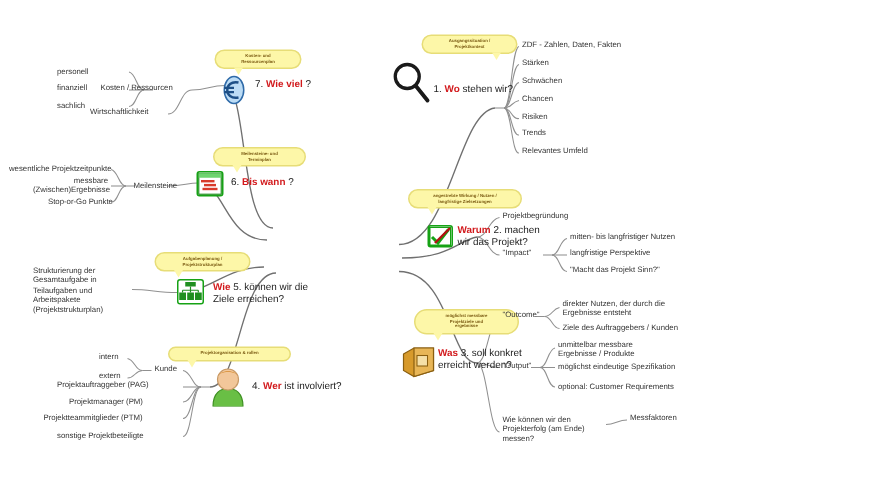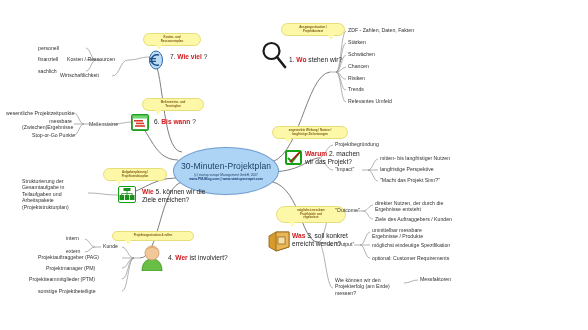--- a/index.html
+++ b/index.html
@@ -134,25 +134,20 @@
     <g fill="none" stroke="#909090" stroke-width="0.7">
       <path d="M150,57 C140,57 138,60 128,60"></path>
       <path d="M128,60 C120,60 120,76 112,76"></path>
       <path d="M102,60 L96,60"></path>
       <path d="M96,60 C91,60 91,49 86,48"></path>
       <path d="M96,60 C91,60 91,60 86,60"></path>
       <path d="M96,60 C91,60 91,71 86,71"></path>
     </g>
   </svg>
 
-  <div class="center-node">
-    <div class="center-title">30-Minuten-Projektplan</div>
-    <div class="center-sub1">(c) startup europe Management GmbH, 2007</div>
-    <div class="center-sub2">www.PM-Blog.com | www.startupeuropei.com</div>
-  </div>
 
   <div class="callout tail-right" style="left:281px;top:23px;width:54px;">
     <span style="white-space:pre-line">Ausgangssituation /
 Projektkontext</span>
   </div>
   <div class="icon" style="left:261px;top:40px;width:26px;height:30px;">
     <svg width="26" height="30" viewBox="0 0 26 30">
       <circle cx="10.5" cy="11" r="8" fill="#fff" stroke="#1a1a1a" stroke-width="2.2"></circle>
       <line x1="16" y1="17" x2="24" y2="27" stroke="#1a1a1a" stroke-width="2.6" stroke-linecap="round"></line>
     </svg>

